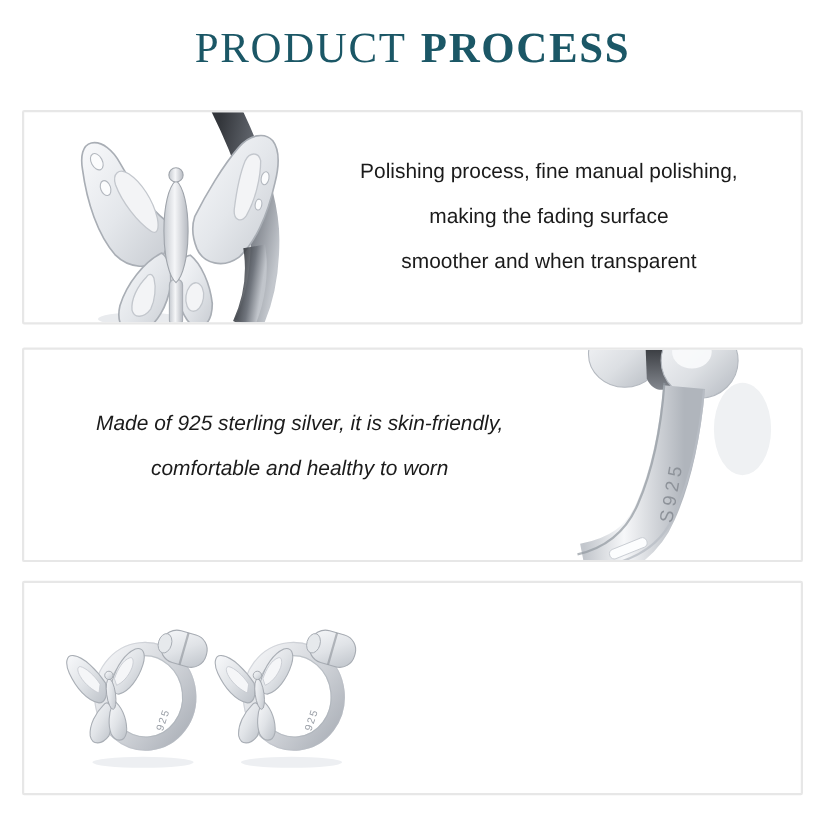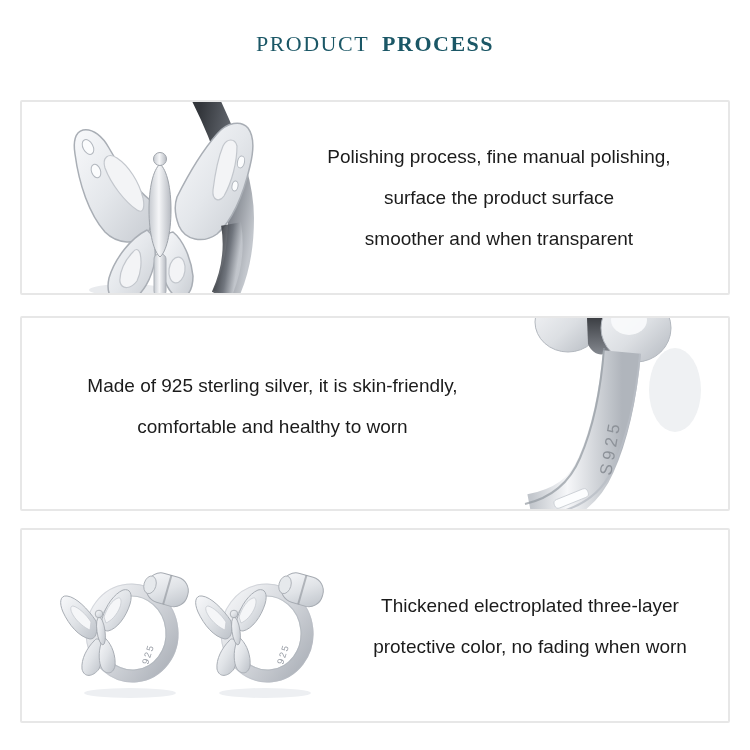--- a/index.html
+++ b/index.html
@@ -2,39 +2,39 @@
 <html><head>
 <meta charset="utf-8">
 <style>
   html,body{margin:0;padding:0;}
   body{
     width:750px;height:750px;background:#ffffff;overflow:hidden;
     font-family:"Liberation Sans", sans-serif;
   }
   .header{height:100px;box-sizing:border-box;padding-top:27px;text-align:center;}
   .title{
-    margin:0;font-family:"Liberation Serif", serif;font-size:22px;
+    margin:0;font-family:"Liberation Serif", serif;font-size:39px;
     color:#1b5766;letter-spacing:1.5px;font-weight:400;line-height:34px;
   }
   .title-bold{font-weight:700;margin-left:13px;}
   .panel{
     box-sizing:border-box;margin:0 20px;height:195px;
     border:2px solid #e7e7e7;border-radius:2px;
     display:flex;align-items:center;overflow:hidden;background:#ffffff;
   }
   .panel-polishing{margin-bottom:21px;}
   .panel-material{margin-bottom:17px;}
   .photo{height:191px;flex-shrink:0;position:relative;}
   .photo svg{display:block;}
   .photo-butterfly{width:215px;margin-left:33px;}
   .photo-band{width:205px;}
   .photo-pair{width:310px;display:flex;align-items:center;box-sizing:border-box;padding-left:38px;}
   .text{flex:1;text-align:center;color:#1b1b1b;font-size:19px;}
   .text p{margin:0;line-height:41px;white-space:nowrap;}
-  .panel-material .text{padding-bottom:16px;}
+  .panel-material .text{padding-bottom:16px;font-style:italic;}
 </style>
 </head>
 <body>
 
 <div class="header">
   <h1 class="title"><span class="title-reg">PRODUCT</span><span class="title-bold">PROCESS</span></h1>
 </div>
 
 <section class="panel panel-polishing">
   <div class="photo photo-butterfly">
@@ -79,21 +79,21 @@
       <g>
         <rect x="99" y="152" width="12" height="42" rx="5" fill="url(#bdA)" stroke="#aaafb6" stroke-width="1"></rect>
         <path d="M105,62 C112,68 116,86 116,108 C116,132 111,150 105,155 C99,150 94,132 94,108 C94,86 98,68 105,62 Z" fill="url(#bdA)" stroke="#9fa4ab" stroke-width="1"></path>
         <circle cx="105" cy="57" r="6.5" fill="url(#bdA)" stroke="#9fa4ab" stroke-width="1"></circle>
       </g>
       <path d="M176,122 C180,146 176,172 166,194" fill="none" stroke="url(#hdA)" stroke-width="20" opacity="0.9"></path>
     </svg>
   </div>
   <div class="text">
     <p>Polishing process, fine manual polishing,</p>
-    <p>surface the product surface</p>
+    <p>making the fading surface</p>
     <p>smoother and when transparent</p>
   </div>
 </section>
 
 <section class="panel panel-material">
   <div class="text">
     <p>Made of 925 sterling silver, it is skin-friendly,</p>
     <p>comfortable and healthy to worn</p>
   </div>
   <div class="photo photo-band">
@@ -168,17 +168,13 @@
             <path d="M44,66 C47,57 52,49 58,47 C61,46 62,50 60,56 C57,64 51,70 46,72 Z"></path>
           </g>
           <ellipse cx="41" cy="80" rx="4" ry="14" transform="rotate(-8 41 80)" fill="url(#mgC)" stroke="#9fa4ab" stroke-width="0.8"></ellipse>
           <circle cx="39" cy="63" r="3.8" fill="url(#mgC)" stroke="#9fa4ab" stroke-width="0.8"></circle>
         </g>
       </defs>
       <use href="#earrC" xlink:href="#earrC"></use>
       <use href="#earrC" xlink:href="#earrC" x="135"></use>
     </svg>
   </div>
-  <div class="text">
-    <p>Thickened electroplated three-layer</p>
-    <p>protective color, no fading when worn</p>
-  </div>
 </section>
 
 </body></html>

